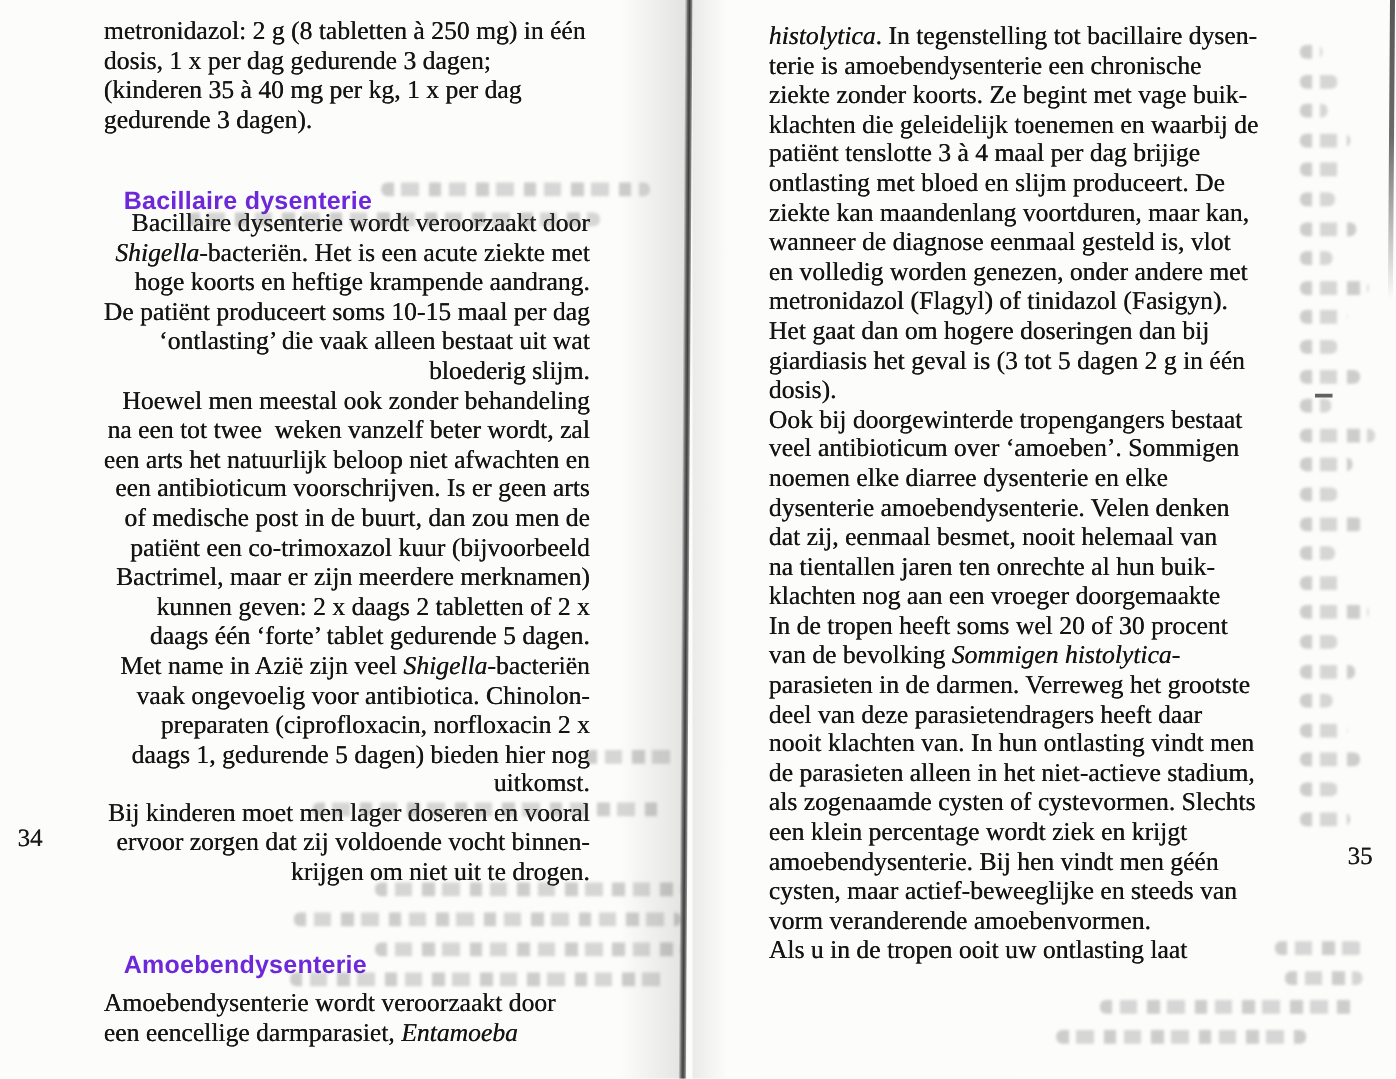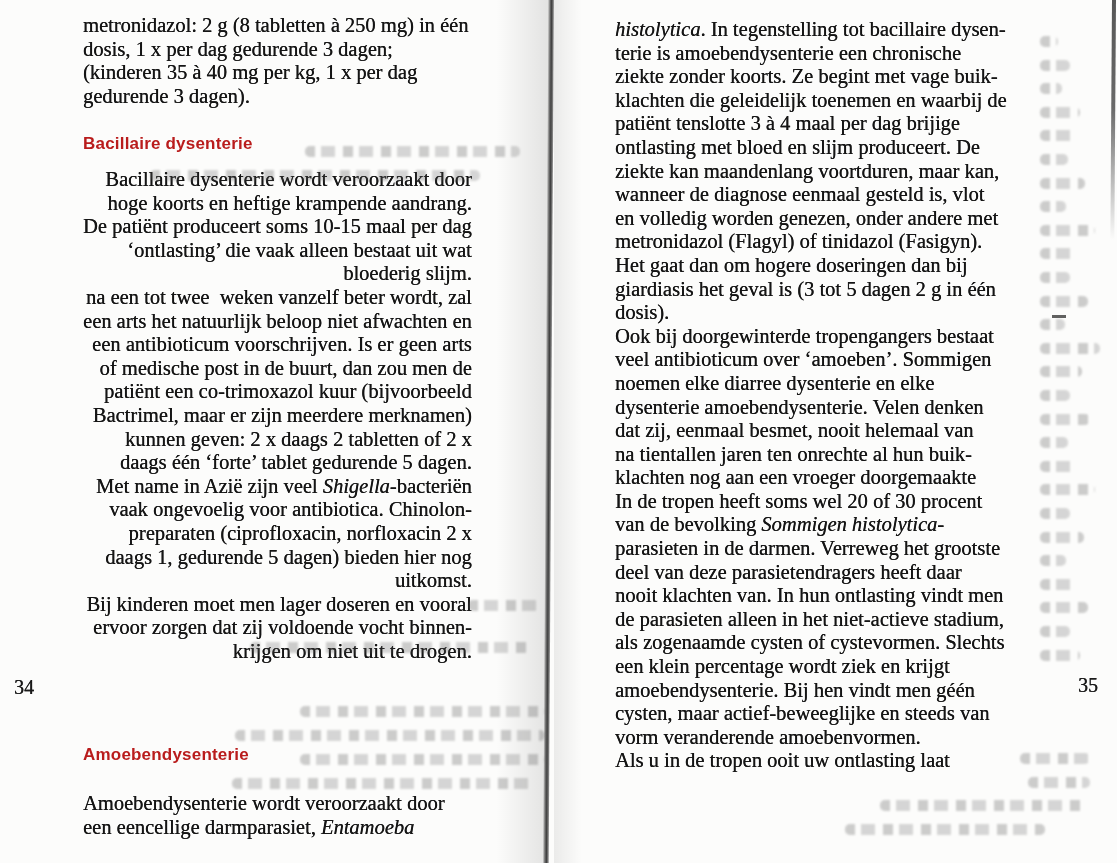--- a/index.html
+++ b/index.html
@@ -25,26 +25,26 @@
     height: 23.6px;
     line-height: 23.6px;
     font-size: 20.5px;
     white-space: pre;
     text-shadow: 0.25px 0 0 currentColor;
   }
   .it { font-style: italic; }
   .heading {
     position: absolute;
     left: 0;
-    margin: 0;
+    margin: 16px;
     font-family: "Liberation Sans", sans-serif;
-    font-size: 17px;
+    font-size: 20px;
     font-weight: 600;
     letter-spacing: 0.2px;
-    color: #b91c1c;
+    color: #6d28d9;
     white-space: pre;
   }
   .pagenum {
     position: absolute;
     font-size: 20px;
     line-height: 22px;
     color: #1a1a1a;
     text-shadow: 0.2px 0 0 currentColor;
   }
   .col-left  { left: 83px;  width: 462px; }
@@ -89,35 +89,37 @@
     background: #3a3a3a;
     opacity: 0.8;
   }
 </style>
 </head>
 <body>
 
 <div class="spread">
 
   <section>
-    <div class="pagenum" style="left:14px; top:676px;">34</div>
+    <div class="pagenum" style="left:14px; top:660px;">34</div>
     <div class="textcol col-left">
       <div class="lines" style="top:14px;" id="lp-intro">
           <div class="line"><span>metronidazol: 2 g (8 tabletten à 250 mg) in één</span></div>
           <div class="line"><span>dosis, 1 x per dag gedurende 3 dagen;</span></div>
           <div class="line"><span>(kinderen 35 à 40 mg per kg, 1 x per dag</span></div>
           <div class="line"><span>gedurende 3 dagen).</span></div>
         </div>
       <h2 class="heading" style="top:134px;">Bacillaire dysenterie</h2>
       <div class="lines" style="top:168px;text-align:right;" id="lp-body1">
           <div class="line"><span>Bacillaire dysenterie wordt veroorzaakt door</span></div>
+          <div class="line"><span class="it">Shigella</span><span>-bacteriën. Het is een acute ziekte met</span></div>
           <div class="line"><span>hoge koorts en heftige krampende aandrang.</span></div>
           <div class="line"><span>De patiënt produceert soms 10-15 maal per dag</span></div>
           <div class="line"><span>‘ontlasting’ die vaak alleen bestaat uit wat</span></div>
           <div class="line"><span>bloederig slijm.</span></div>
+          <div class="line"><span>Hoewel men meestal ook zonder behandeling</span></div>
           <div class="line"><span>na een tot twee  weken vanzelf beter wordt, zal</span></div>
           <div class="line"><span>een arts het natuurlijk beloop niet afwachten en</span></div>
           <div class="line"><span>een antibioticum voorschrijven. Is er geen arts</span></div>
           <div class="line"><span>of medische post in de buurt, dan zou men de</span></div>
           <div class="line"><span>patiënt een co-trimoxazol kuur (bijvoorbeeld</span></div>
           <div class="line"><span>Bactrimel, maar er zijn meerdere merknamen)</span></div>
           <div class="line"><span>kunnen geven: 2 x daags 2 tabletten of 2 x</span></div>
           <div class="line"><span>daags één ‘forte’ tablet gedurende 5 dagen.</span></div>
           <div class="line"><span>Met name in Azië zijn veel </span><span class="it">Shigella</span><span>-bacteriën</span></div>
           <div class="line"><span>vaak ongevoelig voor antibiotica. Chinolon-</span></div>

